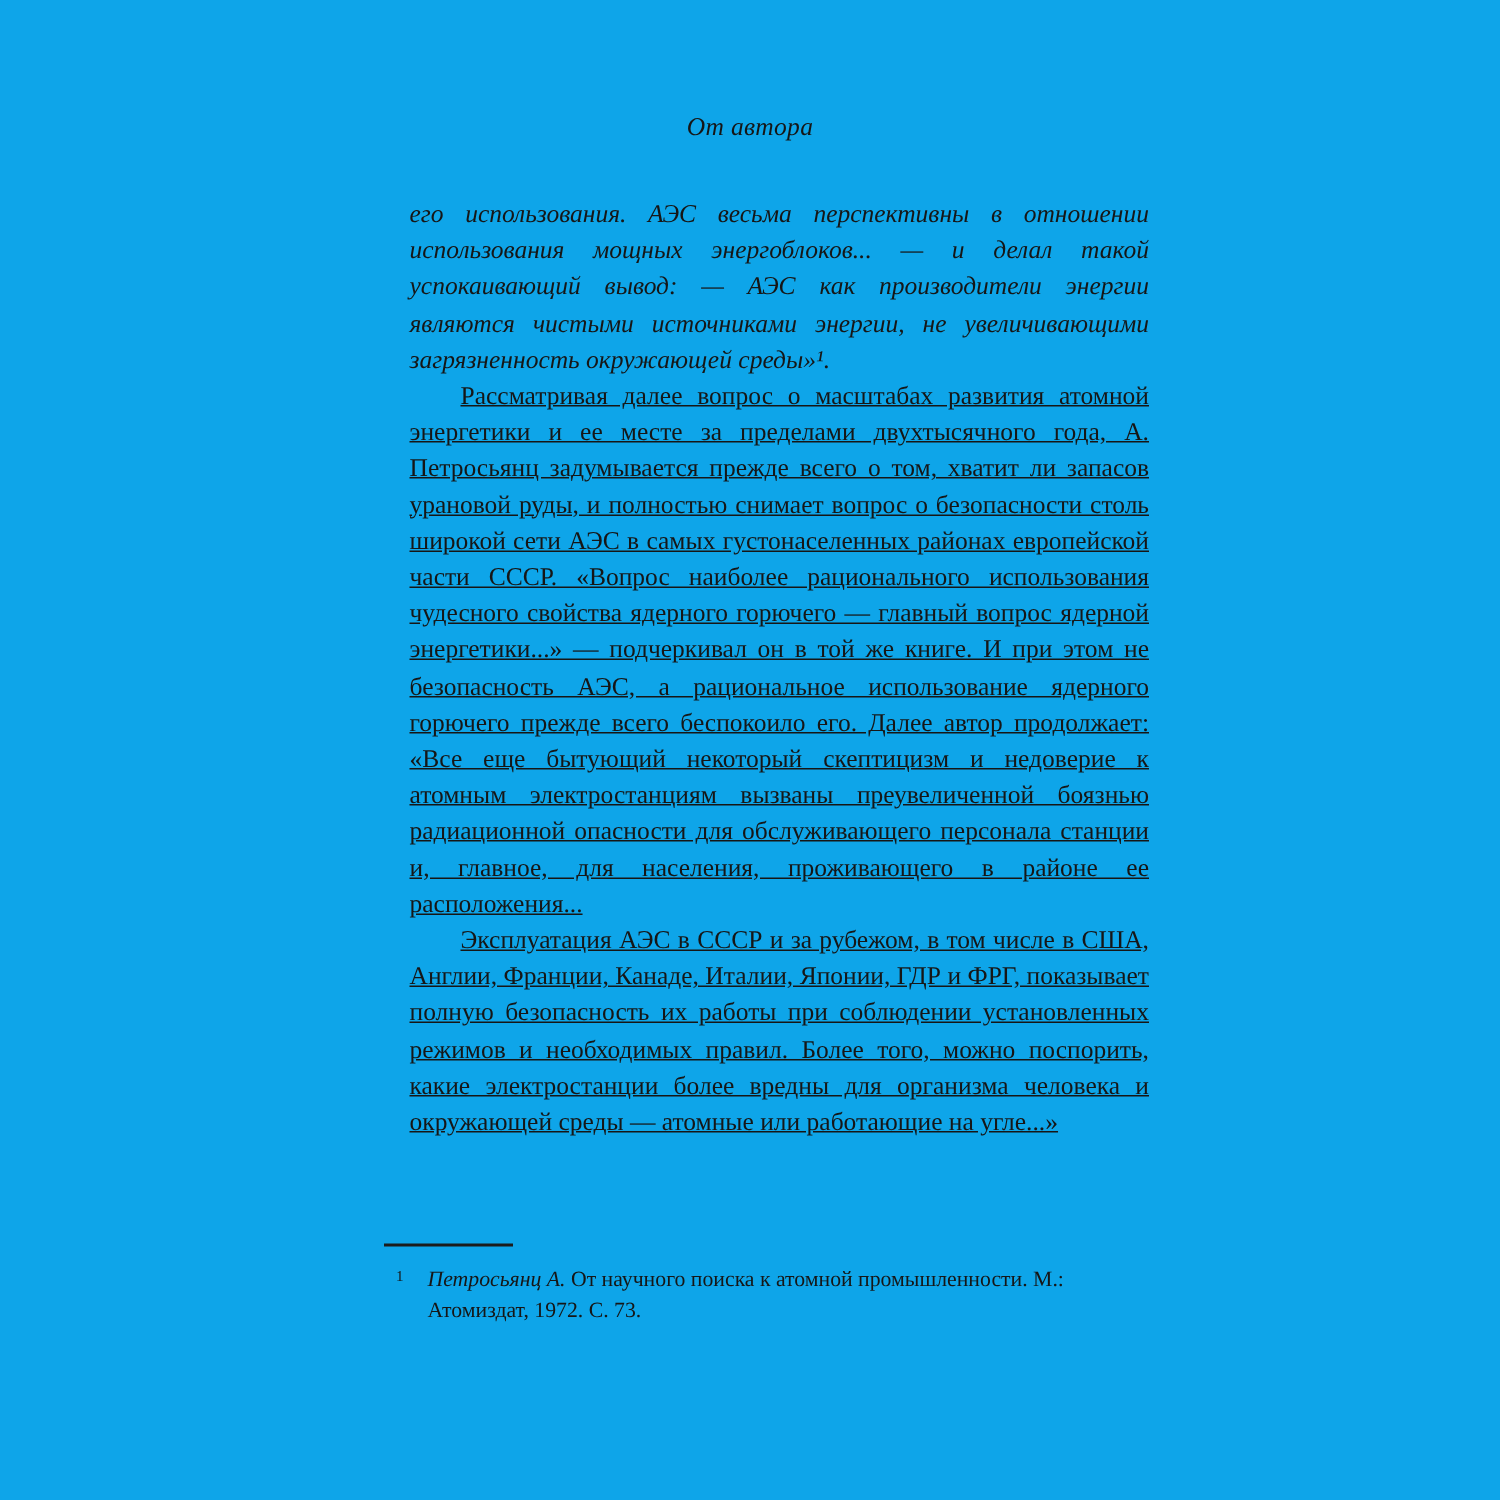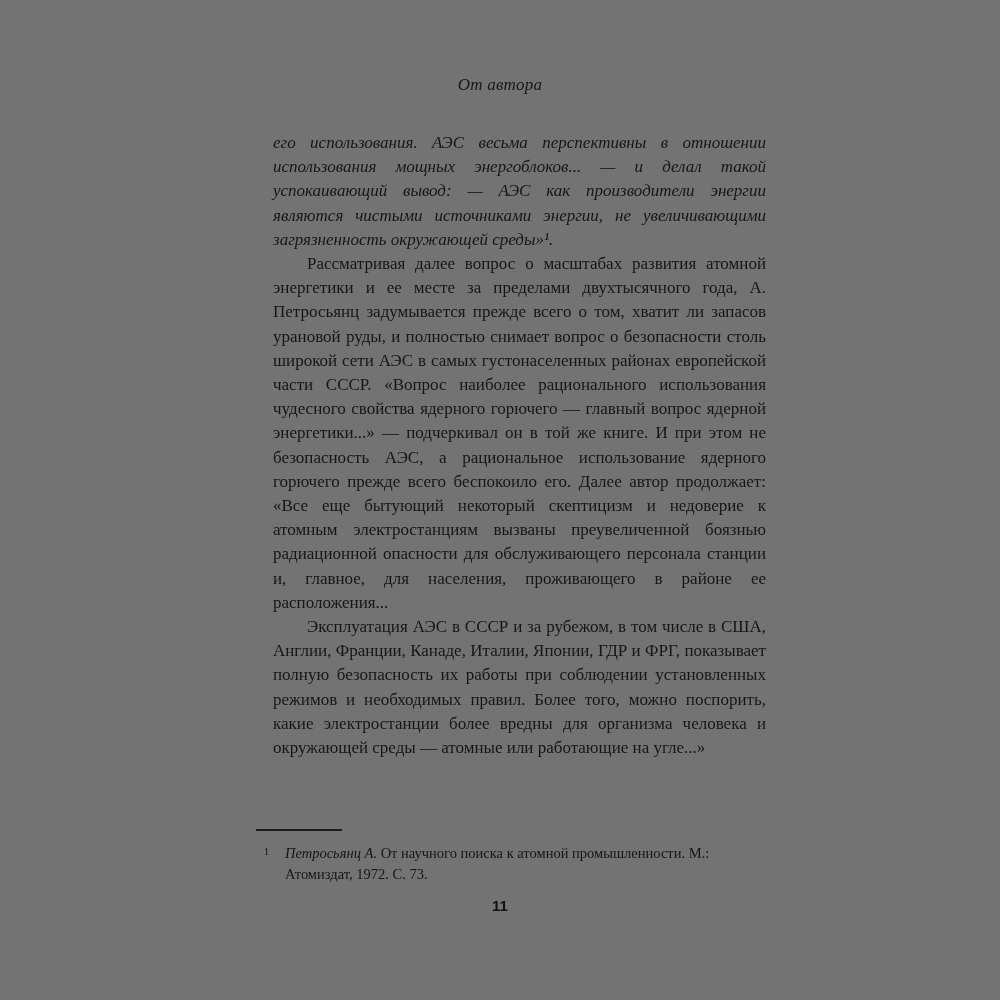--- a/index.html
+++ b/index.html
@@ -8,21 +8,21 @@
     width: 1000px;
     height: 1000px;
     background: #ffffff;
     font-family: "Liberation Serif", serif;
     color: #161616;
   }
   .page {
     position: relative;
     width: 1000px;
     height: 1000px;
-    background: #737373;
+    background: #0ea5e9;
     overflow: hidden;
   }
   .running-head {
     position: absolute;
     top: 75px;
     left: 0;
     width: 100%;
     text-align: center;
     font-style: italic;
     font-size: 17px;
@@ -33,21 +33,21 @@
     top: 131px;
     left: 254px;
     width: 493px;
     font-size: 17px;
     line-height: 24.2px;
     text-align: justify;
     text-justify: inter-word;
     margin-left: 19px;
   }
   p.para { margin: 0; }
-  p.para.indent { text-indent: 34px; }
+  p.para.indent { text-indent: 34px; text-decoration: underline; }
   p.para.italic { font-style: italic; }
   .footnote-sep {
     position: absolute;
     left: 256px;
     top: 829px;
     width: 86px;
     height: 0;
     border-top: 2px solid #1c1c1c;
   }
   .footnote {
@@ -93,15 +93,14 @@
     </div>
 
   <div class="footnote-sep"></div>
 
   <div class="footnote">
     <span class="fn-marker">1</span>
     <span class="fn-author">Петросьянц А.</span>
     <span class="fn-text">От научного поиска к атомной промышленности. М.: Атомиздат, 1972. С. 73.</span>
   </div>
 
-  <div class="page-number">11</div>
 
 </div>
 
 </body></html>

